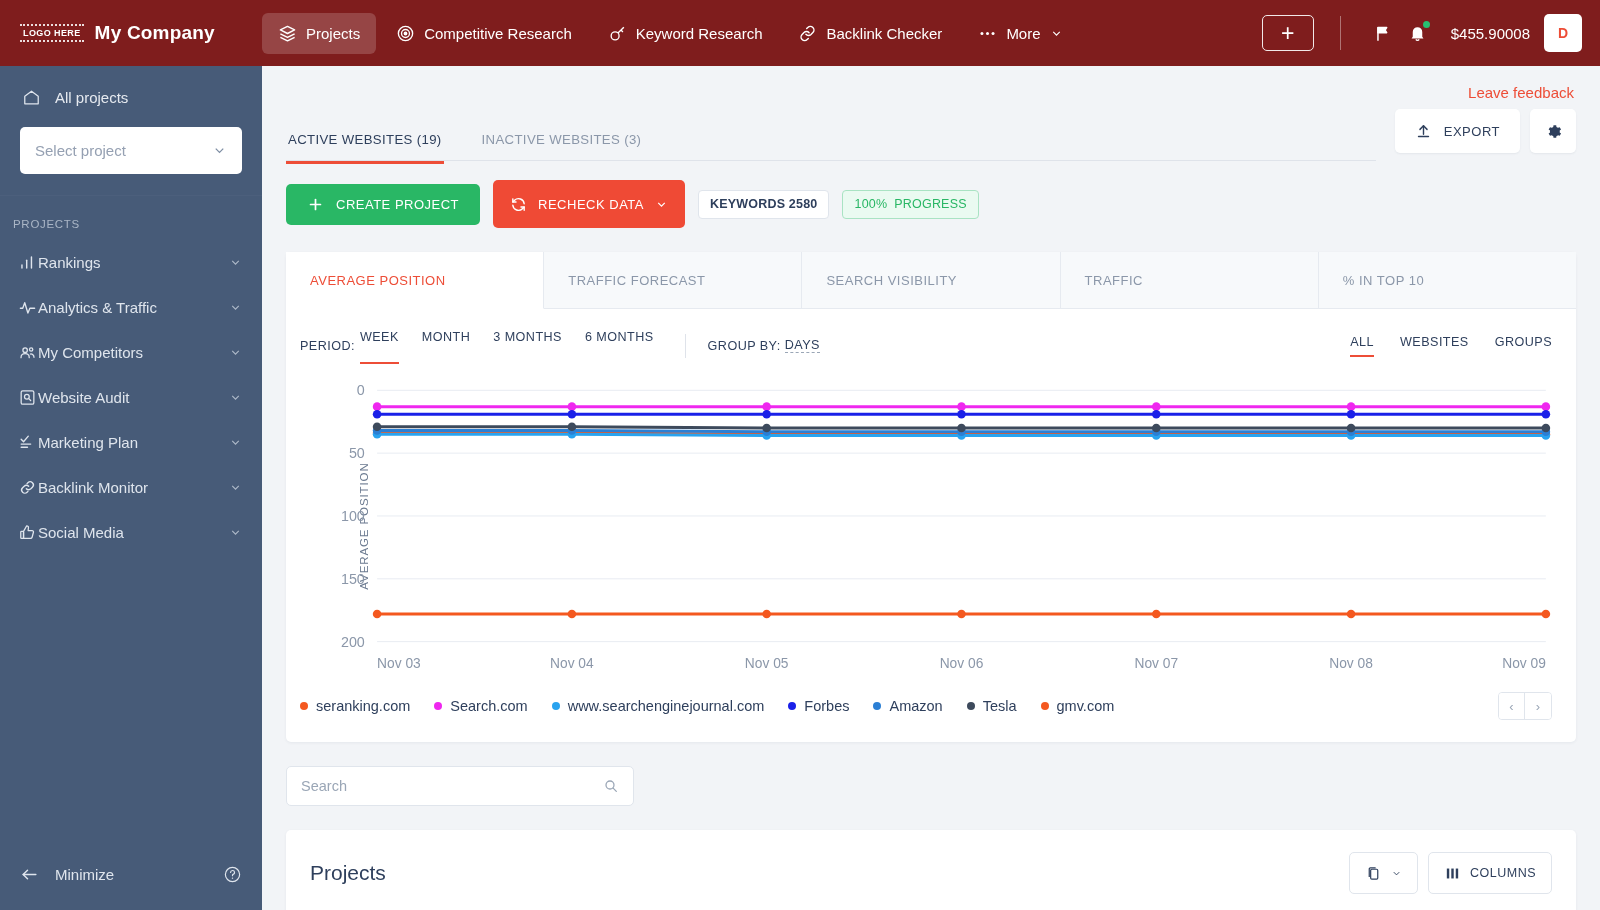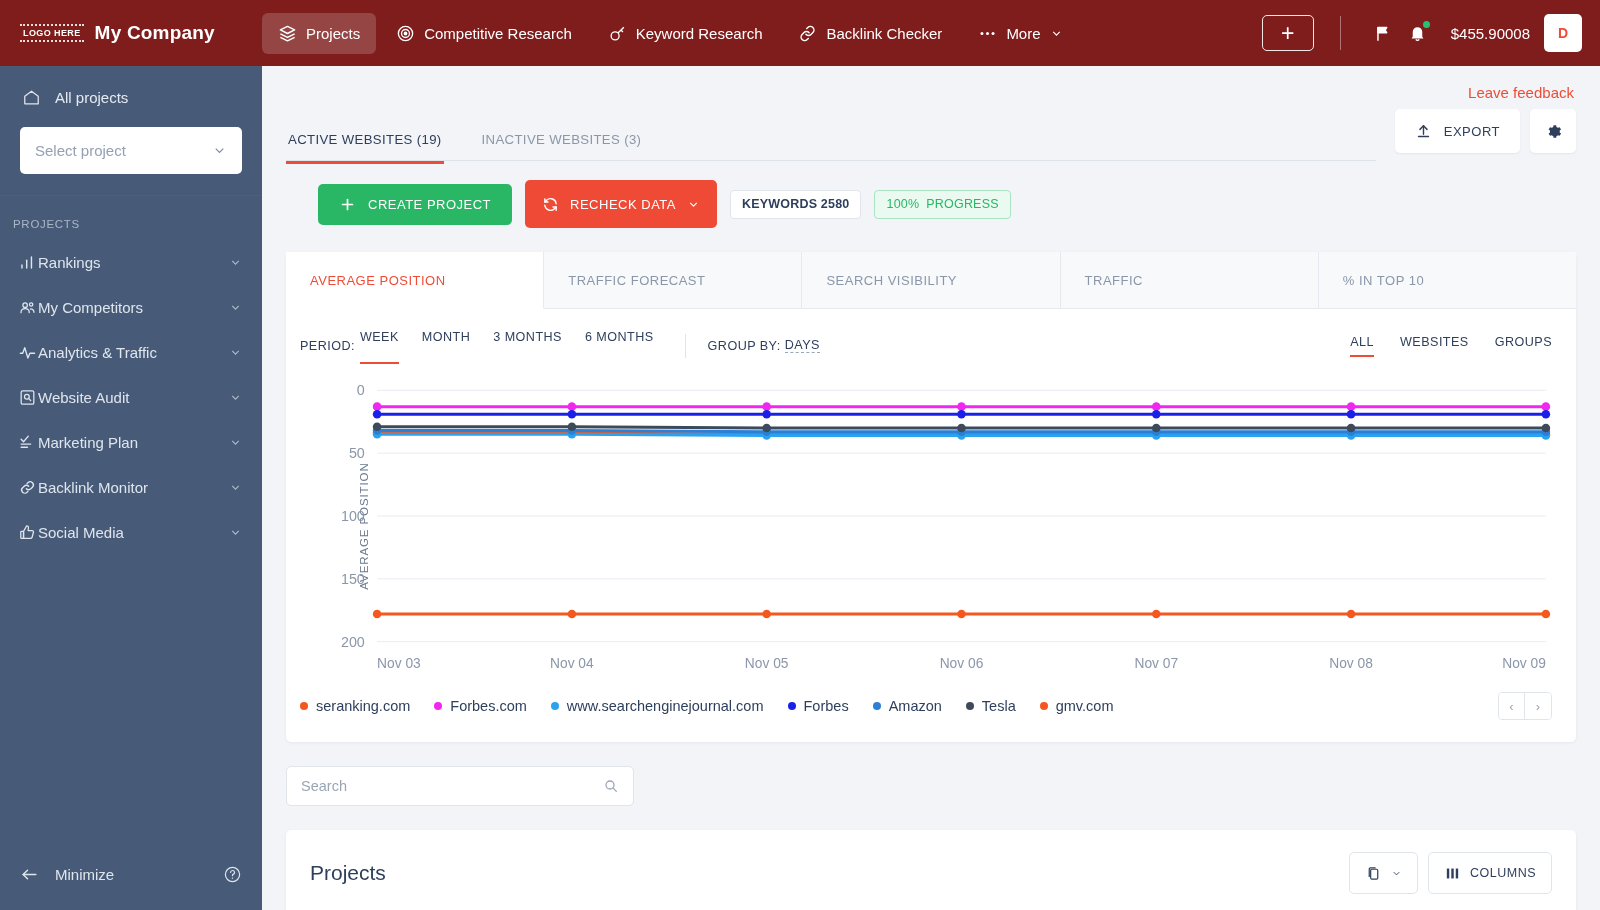--- a/index.html
+++ b/index.html
@@ -127,21 +127,21 @@
     background: #fff; border-radius: 5px; width: 46px; height: 44px;
     display: flex; align-items: center; justify-content: center; cursor: pointer;
     box-shadow: 0 1px 2px rgba(60,75,100,.08);
   }
   .btn-icon-only svg { width: 19px; height: 19px; }
 
   .action-row { display: flex; align-items: center; gap: 13px; padding: 19px 0 0 0; }
   .btn-green {
     background: #29b765; color: #fff; border-radius: 5px; height: 41px;
     display: flex; align-items: center; gap: 12px; padding: 0 21px;
-    font-size: 13px; letter-spacing: .5px; cursor: pointer; font-weight: 500; margin-left: 32px;
+    font-size: 13px; letter-spacing: .5px; cursor: pointer; font-weight: 500;
   }
   .btn-red {
     background: #ef4a35; color: #fff; border-radius: 5px; height: 48px;
     display: flex; align-items: center; gap: 11px; padding: 0 17px;
     font-size: 13px; letter-spacing: .5px; cursor: pointer; font-weight: 500;
   }
   .btn-green svg, .btn-red svg { width: 17px; height: 17px; }
   .chip-kw {
     background: #fff; border: 1px solid #e0e5ec; border-radius: 4px; height: 29px;
     display: flex; align-items: center; padding: 0 11px; font-size: 12.5px;
@@ -337,40 +337,40 @@
             </svg>
         </span>
         <span class="si-label">Rankings</span>
         <svg class="chev" viewBox="0 0 24 24" fill="none" stroke="#c9d2de" stroke-width="2">
             <path d="M6 9l6 6 6-6"></path>
           </svg>
       </div>
 
       <div class="side-item">
         <span class="si-ico">
+          <svg viewBox="0 0 24 24" fill="none" stroke="#dfe5ed" stroke-width="1.7" stroke-linecap="round" stroke-linejoin="round">
+              <path d="M3 13h3l2.5-7 4 13L15 13h6"></path>
+            </svg>
+        </span>
+        <span class="si-label">Analytics &amp; Traffic</span>
+        <svg class="chev" viewBox="0 0 24 24" fill="none" stroke="#c9d2de" stroke-width="2">
+            <path d="M6 9l6 6 6-6"></path>
+          </svg>
+      </div>
+
+      <div class="side-item">
+        <span class="si-ico">
           <svg viewBox="0 0 24 24" fill="none" stroke="#dfe5ed" stroke-width="1.6" stroke-linecap="round">
               <circle cx="9" cy="9" r="2.8"></circle>
               <path d="M3.8 18.5c0-3 2.3-5 5.2-5s5.2 2 5.2 5"></path>
               <circle cx="16.6" cy="8.2" r="2.1"></circle>
               <path d="M15.6 13.9c2.5-.3 4.6 1.4 4.6 4.2"></path>
             </svg>
         </span>
         <span class="si-label">My Competitors</span>
-        <svg class="chev" viewBox="0 0 24 24" fill="none" stroke="#c9d2de" stroke-width="2">
-            <path d="M6 9l6 6 6-6"></path>
-          </svg>
-      </div>
-
-      <div class="side-item">
-        <span class="si-ico">
-          <svg viewBox="0 0 24 24" fill="none" stroke="#dfe5ed" stroke-width="1.7" stroke-linecap="round" stroke-linejoin="round">
-              <path d="M3 13h3l2.5-7 4 13L15 13h6"></path>
-            </svg>
-        </span>
-        <span class="si-label">Analytics &amp; Traffic</span>
         <svg class="chev" viewBox="0 0 24 24" fill="none" stroke="#c9d2de" stroke-width="2">
             <path d="M6 9l6 6 6-6"></path>
           </svg>
       </div>
 
       <div class="side-item">
         <span class="si-ico">
           <svg viewBox="0 0 24 24" fill="none" stroke="#dfe5ed" stroke-width="1.6" stroke-linecap="round">
               <rect x="4" y="3.5" width="16" height="17" rx="2"></rect>
               <circle cx="11.2" cy="11" r="3"></circle>
@@ -599,21 +599,21 @@
             </svg>
         </div>
 
         <div class="legend" id="chart-legend">
           <div class="leg-item">
               <span class="leg-dot" style="background: rgb(244, 88, 31);"></span>
               <span>seranking.com</span>
             </div>
             <div class="leg-item">
               <span class="leg-dot" style="background: rgb(239, 39, 239);"></span>
-              <span>Forbes.com</span>
+              <span>Search.com</span>
             </div>
             <div class="leg-item">
               <span class="leg-dot" style="background: rgb(41, 163, 239);"></span>
               <span>www.searchenginejournal.com</span>
             </div>
             <div class="leg-item">
               <span class="leg-dot" style="background: rgb(26, 32, 232);"></span>
               <span>Forbes</span>
             </div>
             <div class="leg-item">

